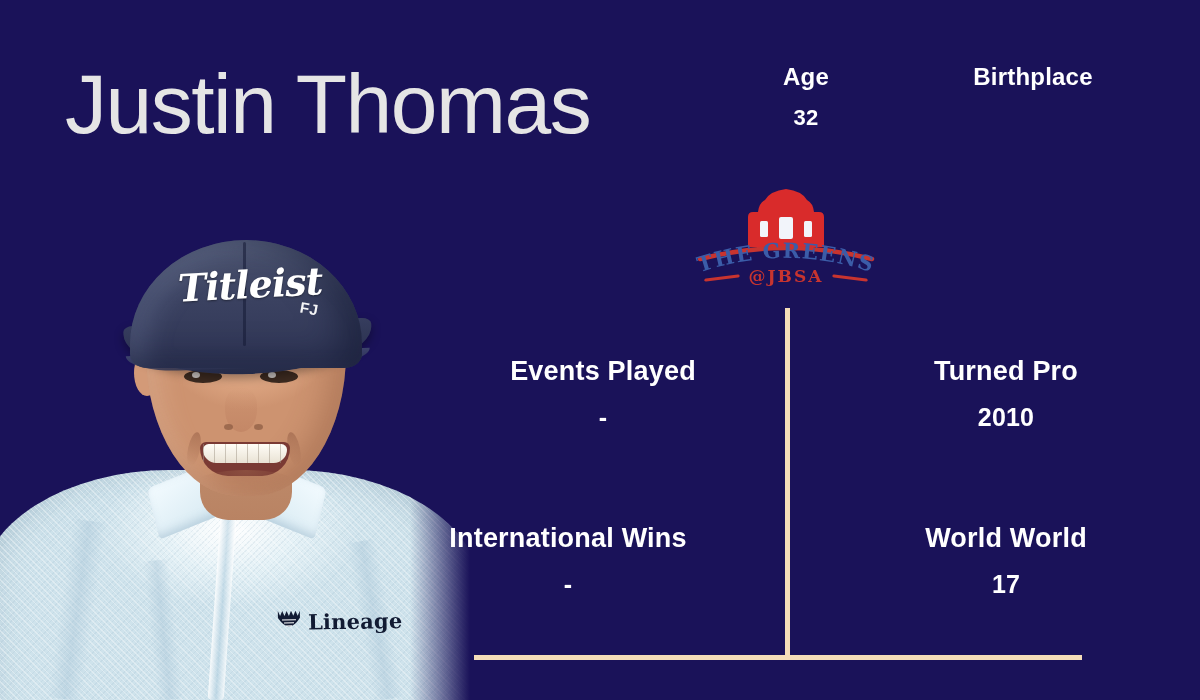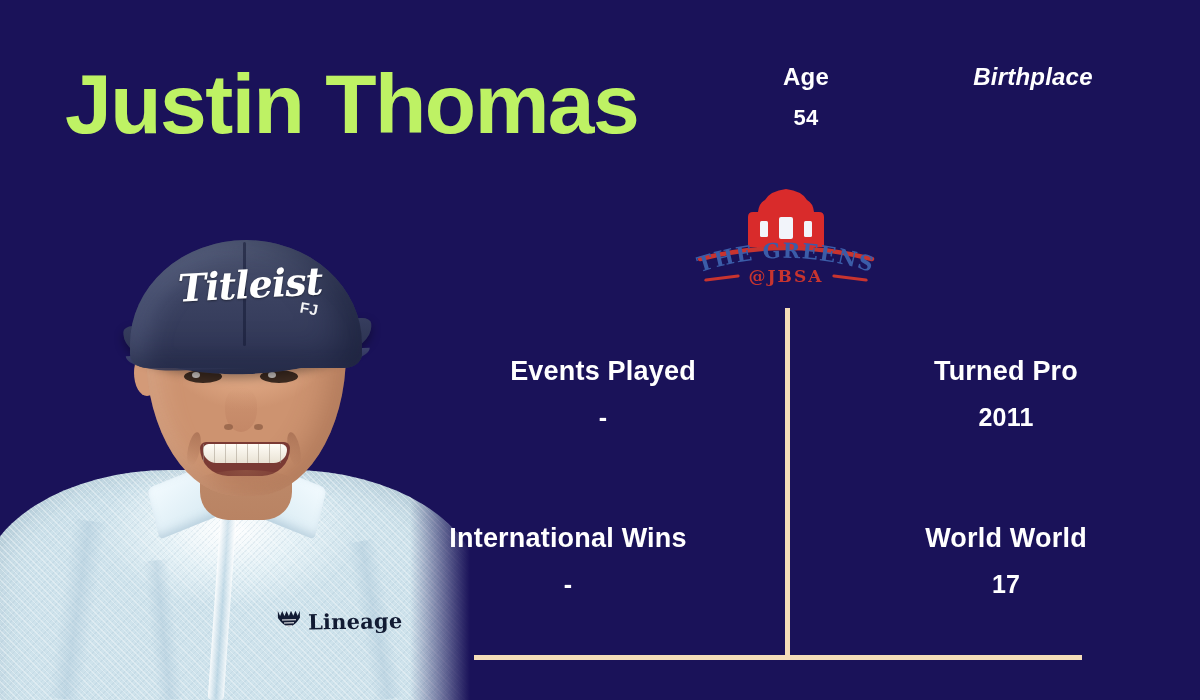--- a/index.html
+++ b/index.html
@@ -210,23 +210,23 @@
   
   .photo-fade{
     position:absolute;right:0;top:0;width:60px;height:700px;
     background:linear-gradient(90deg,rgba(26,18,89,0),rgba(26,18,89,1));
     pointer-events:none;
   }
 
   
   #player-name{
     position:absolute;left:65px;top:62px;
-    color:#bef264;
+    color:#e5e5e5;
     font-size:84px;
-    font-weight:700;
+    font-weight:400;
     letter-spacing:-1.5px;
     line-height:1;
     white-space:nowrap;
     z-index:6;
   }
 
   
   .stat{
     position:absolute;
     text-align:center;
@@ -245,21 +245,21 @@
     font-size:25px;
     font-weight:700;
     letter-spacing:.2px;
     white-space:nowrap;
     line-height:1.1;
   }
   .stat.small .label{font-size:24px;}
   .stat.small .value{font-size:22px;margin-top:16px;}
 
   #stat-age{left:706px;top:64px;width:200px;}
-  #stat-birthplace{left:902px;top:64px;width:262px;font-style:italic;}
+  #stat-birthplace{left:902px;top:64px;width:262px;}
   #stat-events{left:455px;top:357px;width:296px;}
   #stat-turnedpro{left:866px;top:357px;width:280px;}
   #stat-intlwins{left:420px;top:524px;width:296px;}
   #stat-worldrank{left:866px;top:524px;width:280px;}
 
   
   #divider-vertical{
     position:absolute;
     left:785px;top:308px;
     width:5px;height:352px;
@@ -378,35 +378,35 @@
     <text x="94" y="99" text-anchor="middle" font-family="DejaVu Serif, serif" font-size="17" font-weight="700" fill="#c8342f" letter-spacing="2" id="logo-sub-label">@JBSA</text>
 
     <path d="M10 104 Q94 88 178 104" stroke="#c8342f" stroke-width="3" fill="none" stroke-linecap="round" opacity="0"></path>
   </svg>
 
   <div id="divider-vertical"></div>
   <div id="divider-horizontal"></div>
 
   <div class="stat small" id="stat-age">
     <div class="label">Age</div>
-    <div class="value">54</div>
+    <div class="value">32</div>
   </div>
 
   <div class="stat small" id="stat-birthplace">
     <div class="label">Birthplace</div>
   </div>
 
   <div class="stat" id="stat-events">
     <div class="label">Events Played</div>
     <div class="value">-</div>
   </div>
 
   <div class="stat" id="stat-turnedpro">
     <div class="label">Turned Pro</div>
-    <div class="value">2011</div>
+    <div class="value">2010</div>
   </div>
 
   <div class="stat" id="stat-intlwins">
     <div class="label">International Wins</div>
     <div class="value">-</div>
   </div>
 
   <div class="stat" id="stat-worldrank">
     <div class="label">World World</div>
     <div class="value">17</div>

